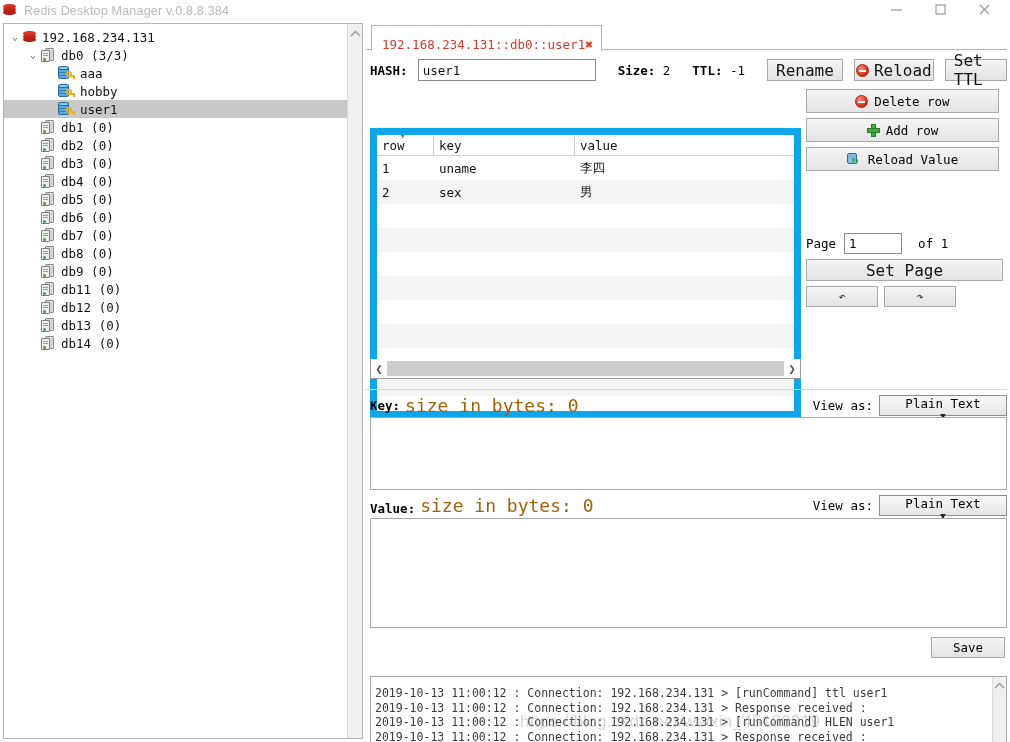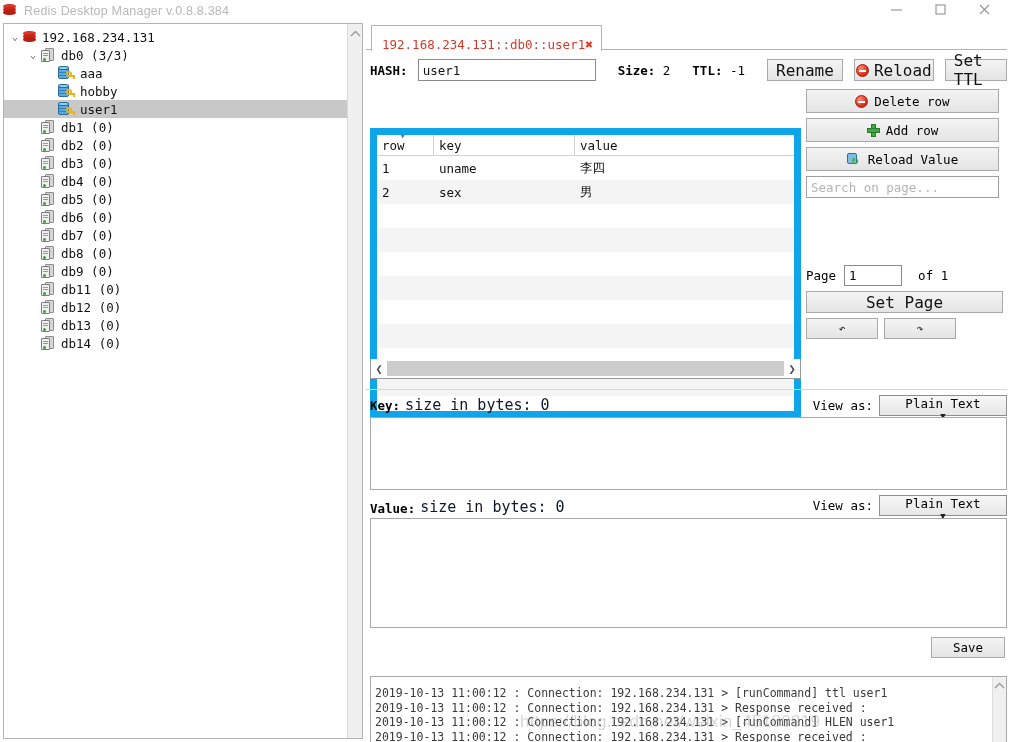--- a/index.html
+++ b/index.html
@@ -267,21 +267,21 @@
   
   #keyed-head {
     position:absolute; left:4px; top:372px; width:637px; height:20px;
     display:flex; align-items:center;
   }
   #valed-head {
     position:absolute; left:4px; top:473px; width:637px; height:20px;
     display:flex; align-items:flex-end;
   }
   .ed-label { font-weight:bold; font-size:12.5px; }
-  .ed-size { color:#0f172a; font-size:15px; margin-left:5px; }
+  .ed-size { color:#a16207; font-size:18px; margin-left:5px; }
   .viewas { margin-left:auto; display:flex; align-items:center; gap:6px; font-size:12.5px;}
   .combo {
     width: 128px; height: 21px; border:1px solid #8e8e8e;
     background: linear-gradient(#f7f7f7,#e6e6e6);
     display:flex; align-items:center; padding: 0 4px;
     font-size:12.5px; cursor:pointer; position:relative;flex-direction:column;
   }
   .combo .cv { flex:1; }
   .combo .cc { font-size: 9px; color:#222; }
   #key-area {
@@ -646,21 +646,20 @@
       <span class="ico-plus-green"></span>
       <span>Add row</span>
     </div>
     <div class="sbtn">
       <span class="ico-reload">
         <span class="cyl2"></span>
           <span class="arr">↻</span>
       </span>
       <span>Reload Value</span>
     </div>
-    <input id="search-box" placeholder="Search on page..." style="">
     <div id="pagerow">
       <span>Page</span>
       <input id="page-input" value="1" style="">
       <span>of 1</span>
     </div>
     <div class="btn" id="btn-setpage">
       <span>Set Page</span>
     </div>
     <div id="navbtns">
       <div class="nb">

